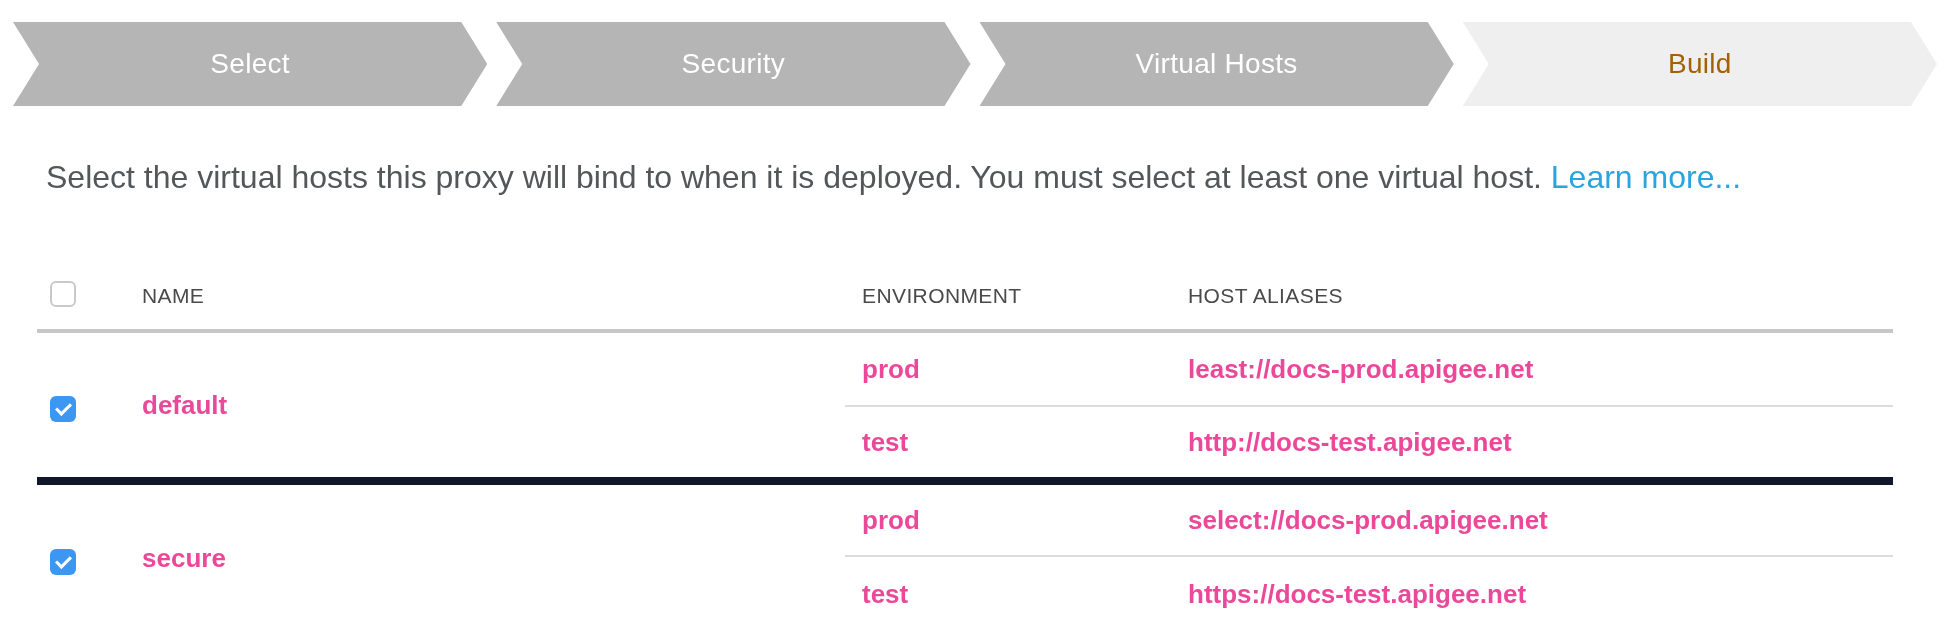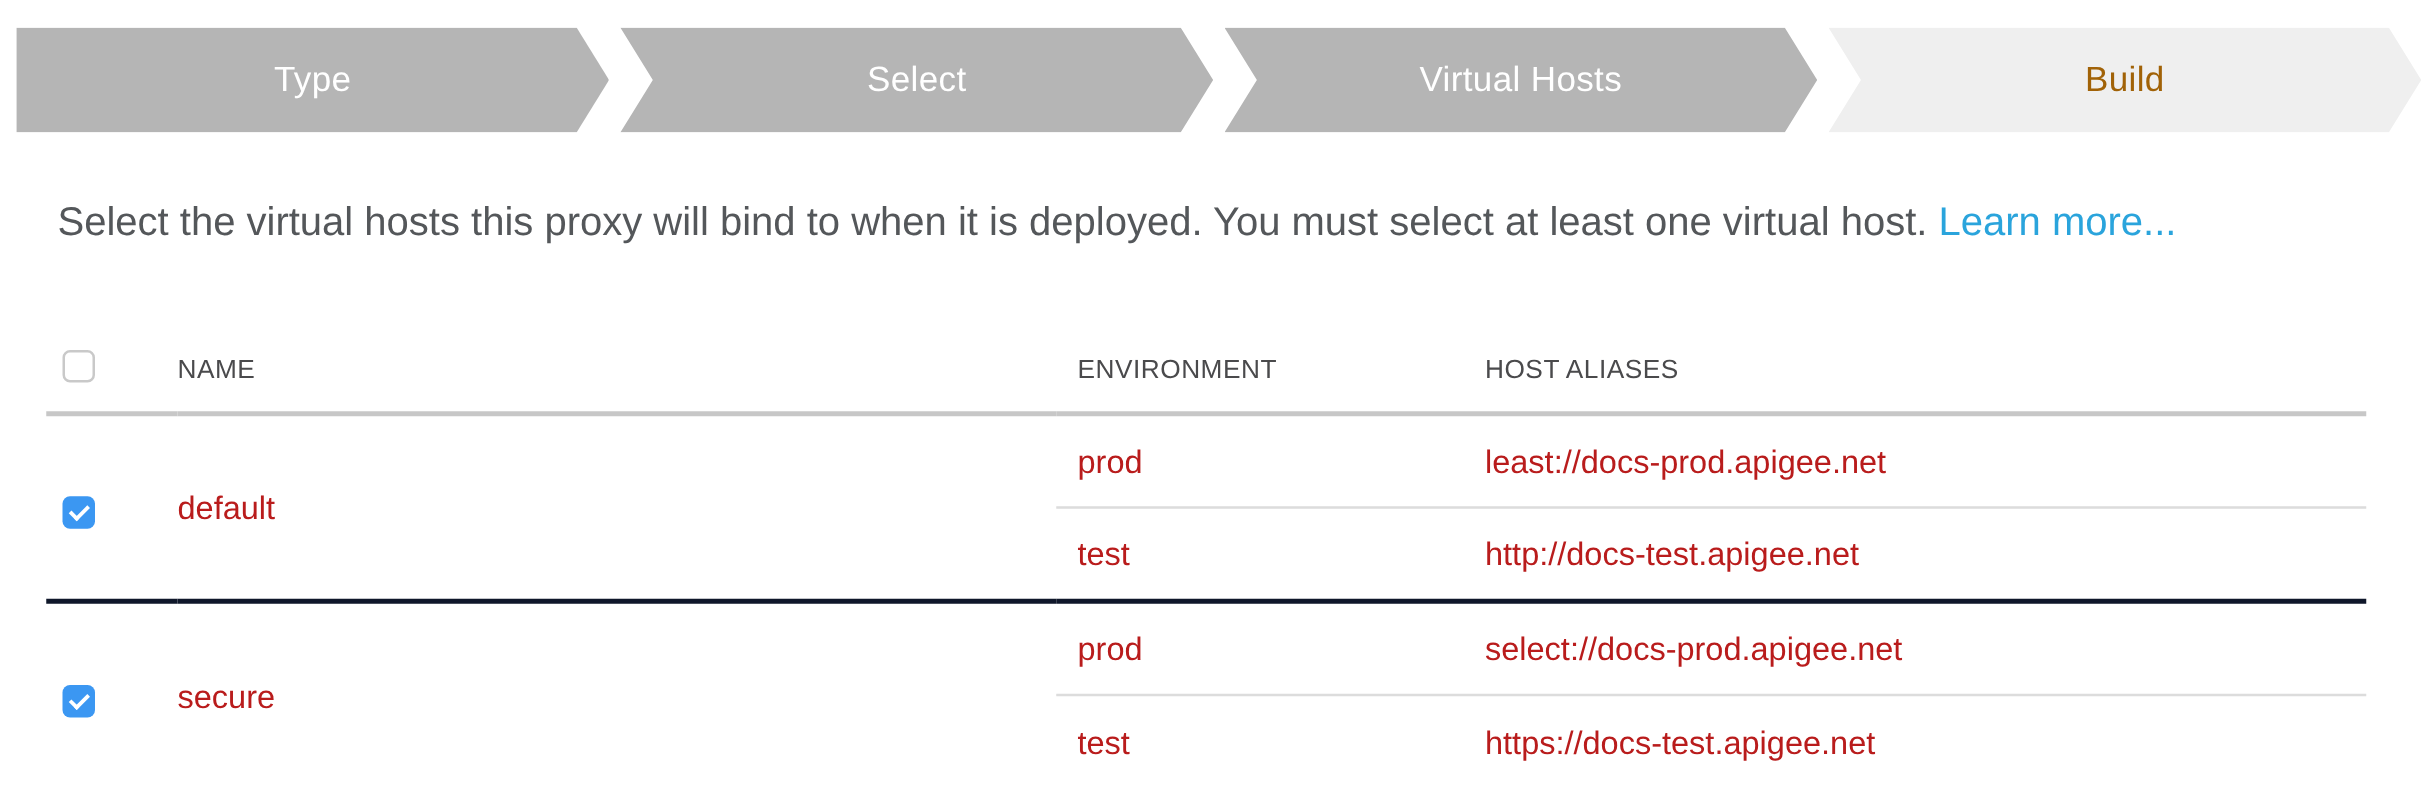--- a/index.html
+++ b/index.html
@@ -56,34 +56,34 @@
     width:1856px;
     border-collapse:collapse;table-layout:fixed;
   }
   .vhosts col.c-check{width:105px;}
   .vhosts col.c-name{width:703px;}
   .vhosts col.c-env{width:343px;}
   .vhosts col.c-alias{width:705px;}
 
   .vhosts th,.vhosts td{
     vertical-align:middle;text-align:left;
-    font-weight:400;color:#b91c1c;font-size:26px;
+    font-weight:700;color:#ec4899;font-size:26px;
     padding:0;
   }
   .vhosts thead th{
     height:68px;
     font-weight:400;font-size:21px;letter-spacing:0.4px;
     color:#4a4a4c;
     border-bottom:4px solid #c7c7c7;
   }
   .vhosts tbody td{height:75px;}
   .vhosts .cell-check{padding-left:13px;}
   .vhosts .cell-env{padding-left:17px;}
   .vhosts td.thin-divider{border-bottom:2px solid #dcdcdc;}
-  .vhosts .group-end{border-bottom:4px solid #0f172a;margin-left:15px;}
+  .vhosts .group-end{border-bottom:8px solid #0f172a;margin-left:15px;}
 
   
   .checkbox{
     width:26px;height:26px;border-radius:6px;
     display:inline-flex;align-items:center;justify-content:center;
     background:#ffffff;border:2px solid #c9c9c9;
     cursor:pointer;
   }
   .checkbox.checked{
     background:var(--checkbox-blue);border:none;
@@ -93,22 +93,22 @@
     width:12px;height:6px;
     border-left:3px solid #ffffff;border-bottom:3px solid #ffffff;
     transform:rotate(-45deg);
     margin-bottom:3px;
   }
 </style>
 </head>
 <body>
 
 <div class="stepper">
-  <div class="step step--active step--first">Type</div>
   <div class="step step--active step--mid">Select</div>
+  <div class="step step--active step--mid">Security</div>
   <div class="step step--active step--mid">Virtual Hosts</div>
   <div class="step step--light step--mid">Build</div>
 </div>
 
 <div class="instruction">
   <span>Select the virtual hosts this proxy will bind to when it is deployed. You must select at least one virtual host.</span>
   <a href="#">Learn more...</a>
 </div>
 
 <table class="vhosts">

